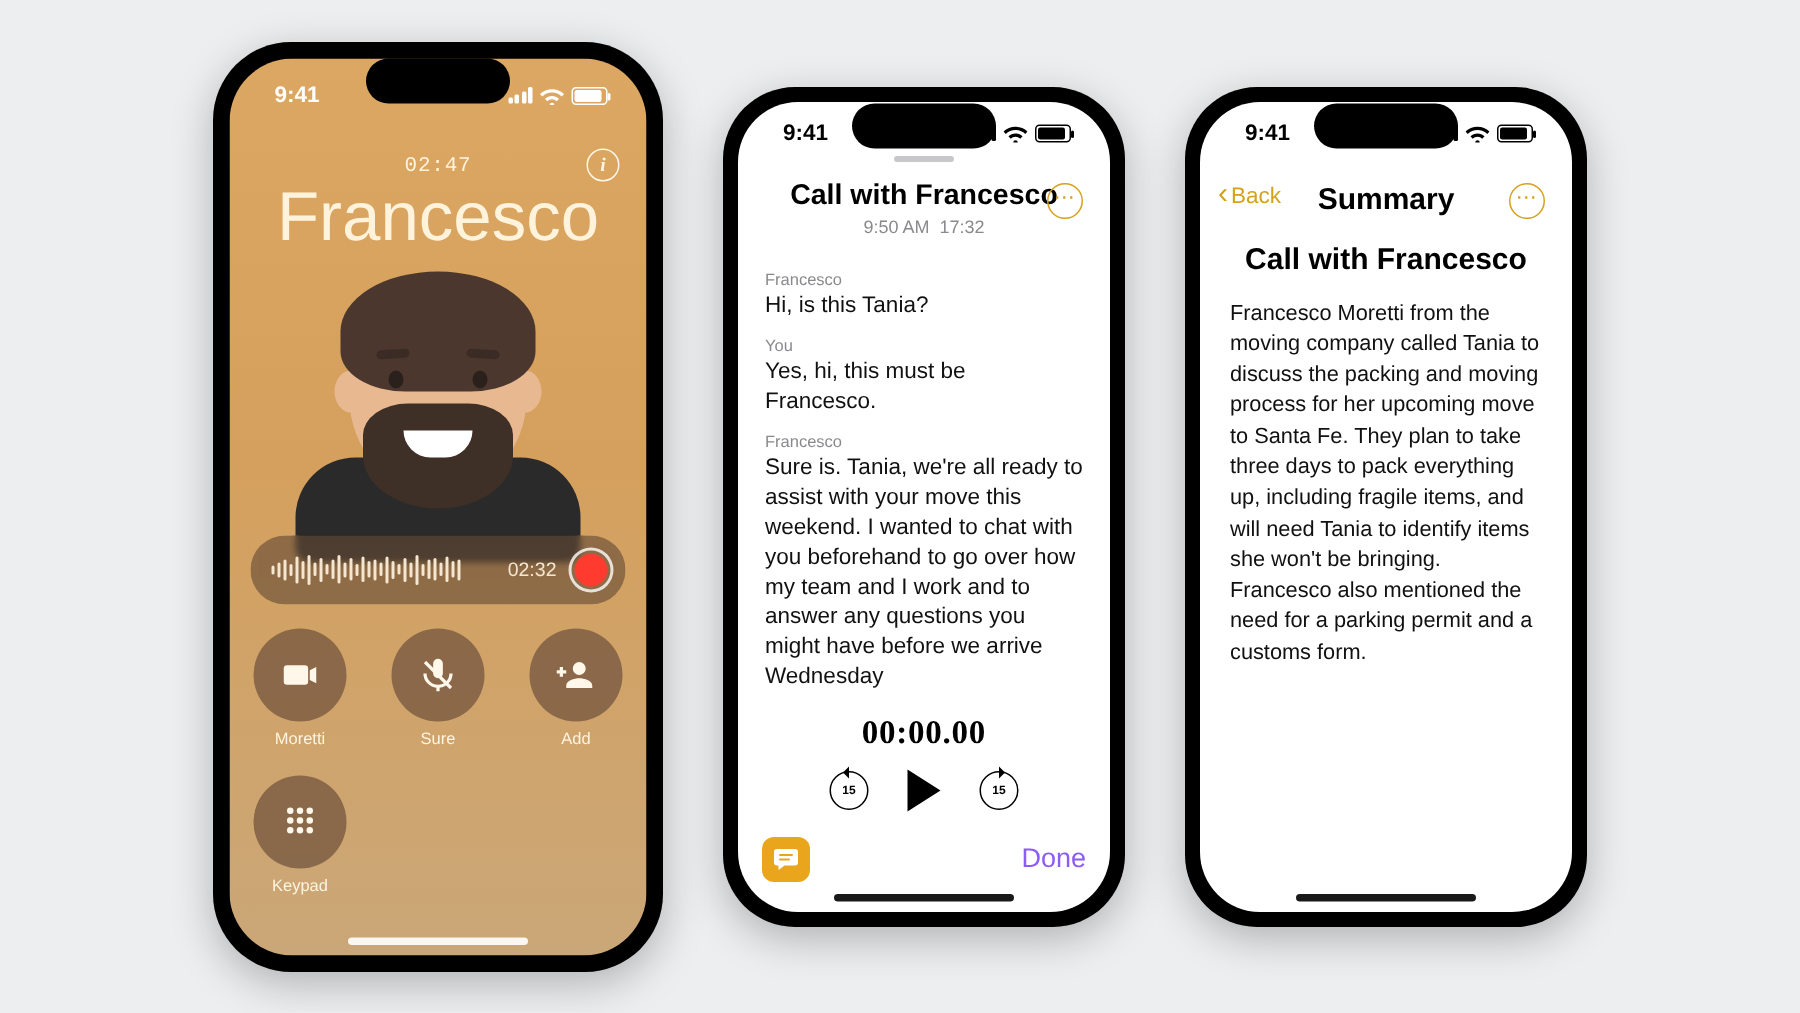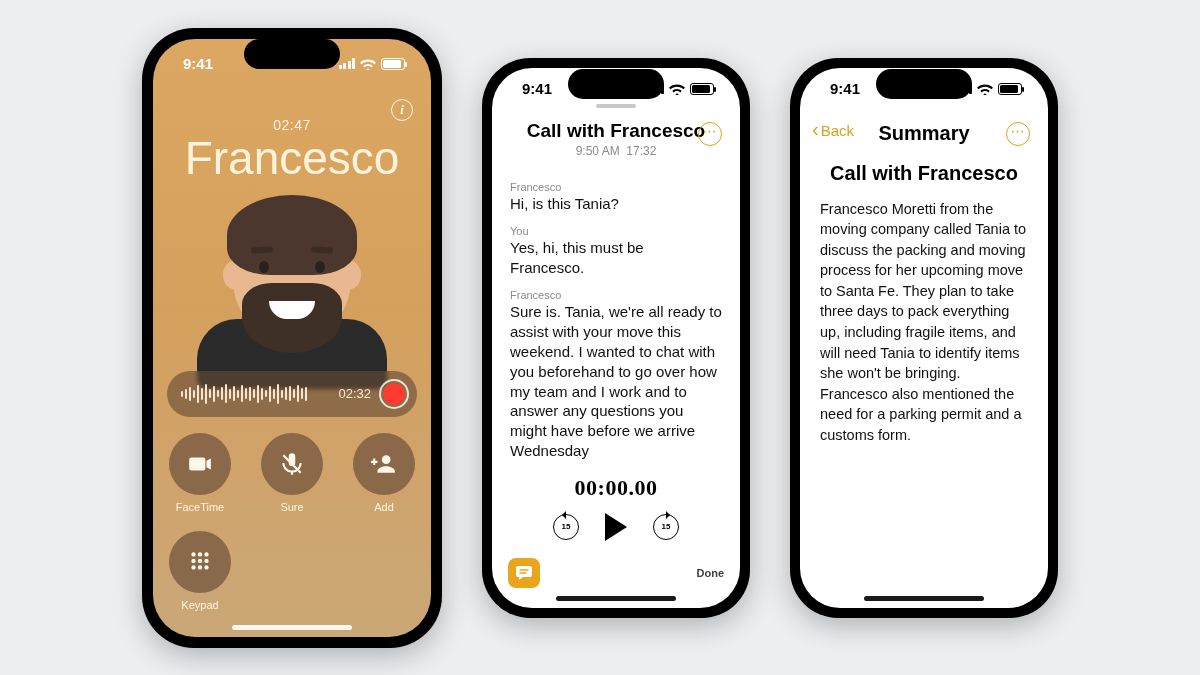--- a/index.html
+++ b/index.html
@@ -93,21 +93,21 @@
     color: #fff3dc;
     display:flex; flex-direction:column; align-items:center;
     padding-top: 58px;
   }
   .info-btn {
     position:absolute; top:60px; right:18px;
     width:22px; height:22px; border:1.5px solid #fff6e8; border-radius:50%;
     display:flex; align-items:center; justify-content:center;
     font-size:13px; font-weight:600; color:#fff6e8; font-family: Georgia, serif; font-style: italic;
   }
-  .call-duration { font-size:14px; font-weight:500; letter-spacing:.5px; margin-top:20px; }
+  .call-duration { font-size:14px; font-weight:500; letter-spacing:.5px; margin-top:6px;font-family:Liberation Mono, monospace; }
   .caller-name { font-size:46px; font-weight:400; line-height:1; margin-top:2px; }
   
   .memoji-wrap { width: 210px; height: 200px; margin-top: 2px; position: relative; }
   .memoji-head {
     position:absolute; top:30px; left:50%; transform:translateX(-50%);
     width:118px; height:128px; background:#e8b991; border-radius:50% 50% 48% 48%;
   }
   .memoji-hair {
     position:absolute; top:12px; left:50%; transform:translateX(-50%);
     width:130px; height:80px; background:#4b372d; border-radius:60% 60% 40% 40%;
@@ -215,21 +215,21 @@
   }
   .bottom-bar {
     margin-top:auto;
     display:flex; align-items:center; justify-content:space-between;
     padding: 10px 16px 20px;
   }
   .tt-btn {
     width:32px;height:30px;background:#e9a61d;border-radius:8px;
     display:flex;align-items:center;justify-content:center;color:#fff;
   }
-  .done { color:#404040; font-size:11px; font-weight:700; }
+  .done { color:#8b5cf6; font-size:18px; font-weight:400; }
 
   
   .nav-row {
     display:flex; align-items:center; justify-content:center;
     position:relative; height:40px; margin-top:46px;
   }
   .back {
     position:absolute; left:12px; top:8px; color:#d6a21e; font-size:15px;
     display:flex; align-items:center; gap:2px;
   }
@@ -328,21 +328,21 @@
           <span class="rec-dot"></span>
         </div>
 
         <div class="call-grid">
           <div class="call-btn">
             <div class="call-circle">
               <svg class="ic" viewBox="0 0 24 24">
                   <path fill="currentColor" d="M4 6h11a2 2 0 012 2v8a2 2 0 01-2 2H4a2 2 0 01-2-2V8a2 2 0 012-2zm14 3l4-2v10l-4-2V9z"></path>
                 </svg>
             </div>
-            <span class="call-label">FaceTime</span>
+            <span class="call-label">Moretti</span>
           </div>
           <div class="call-btn">
             <div class="call-circle">
               <svg class="ic" viewBox="0 0 24 24">
                   <path fill="currentColor" d="M12 2a3 3 0 00-3 3v6a3 3 0 006 0V5a3 3 0 00-3-3zm7 9a7 7 0 01-14 0H3a9 9 0 008 8.9V22h2v-2.1A9 9 0 0021 11h-2z"></path>
                   <path stroke="currentColor" stroke-width="2" d="M4 4l16 16"></path>
                 </svg>
             </div>
             <span class="call-label">Sure</span>
           </div>

